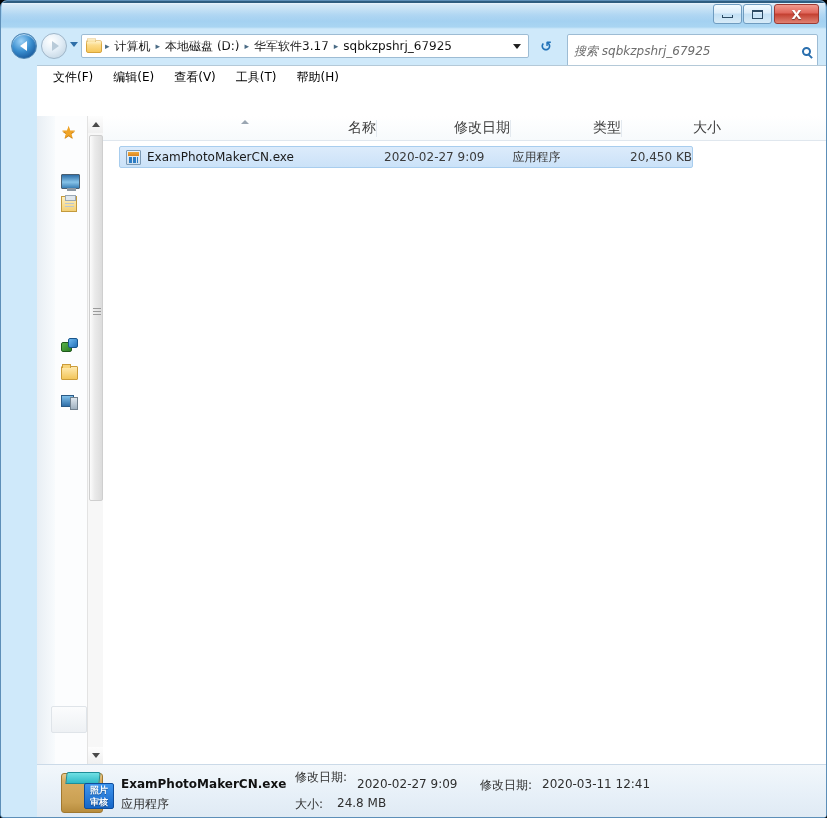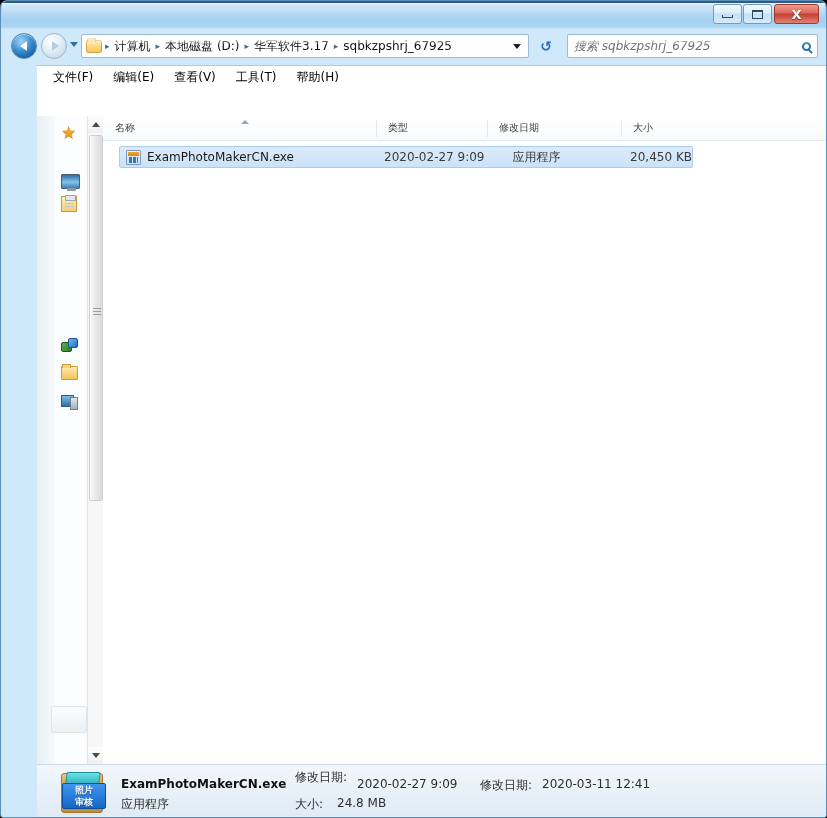--- a/index.html
+++ b/index.html
@@ -103,21 +103,21 @@
   #addr-caret{ position:absolute; right:7px; top:9px; width:0;height:0;
     border-left:4px solid transparent;border-right:4px solid transparent;border-top:5px solid #1c1c1c;}
 
   #btn-refresh{ position:absolute; left:533px; top:3px; width:24px; height:24px;
      display:flex;align-items:center;justify-content:center;
      color:#2273b8; font-size:14px; font-weight:bold;}
 
   #searchbox{
     position:absolute; left:566px; top:3px; width:251px; height:24px;
     background:#fff; border:1px solid #9dbcd4; border-radius:2px;
-    display:flex;align-items:center;padding:6px 6px;
+    display:flex;align-items:center;padding:16px 6px;
   }
   #searchbox::after{
     content:""; position:absolute; left:1px; right:1px; top:1px; height:9px;
     background:linear-gradient(to bottom, rgba(255,255,255,.9), rgba(255,255,255,0));
     pointer-events:none;
   }
   #search-ph{ color:#6d6d6d; font-style:italic; font-size:12px; flex:1; }
   .mag{ width:9px;height:9px;border:2px solid #2a6fae;border-radius:50%;position:relative;flex:none;}
   .mag::after{content:"";position:absolute;right:-4px;bottom:-3px;width:6px;height:2px;
     background:#2a6fae;transform:rotate(45deg);}
@@ -235,21 +235,21 @@
   
   #filelist{ position:absolute; left:66px; top:50px; width:759px; height:648px; background:#fff; }
 
   #colheader{
     position:absolute; left:0; top:0; width:759px; height:25px;
     background:linear-gradient(to bottom,#ffffff,#f7fafc);
     border-bottom:1px solid #e0e7ee;
     display:flex; align-items:center;
   }
   .col{ position:relative; height:25px; display:flex; align-items:center;
-        font-size:10px; color:#3f3f3f; padding-left:12px; }
+        font-size:14px; color:#3f3f3f; padding-left:12px;justify-content:flex-end; }
   .col + .col::before{ content:""; position:absolute; left:0; top:4px; bottom:4px;
         width:1px; background:#e3e9ef; }
   #col-name{ width:273px; }
   #col-date{ width:134px; }
   #col-type{ width:111px; }
   #col-size{ width:100px; }
   #sort-arrow{ position:absolute; left:138px; top:4px; width:0;height:0;
      border-left:4px solid transparent;border-right:4px solid transparent;border-bottom:4px solid #9aa6b2;}
 
   #row-file{
@@ -286,21 +286,21 @@
     border:1px solid #a0782f; border-radius:3px;
   }
   #details-ico .lid{
     position:absolute; left:4px; top:-2px; width:34px; height:12px;
     background:linear-gradient(to bottom,#6fe0e4,#2fb9c6);
     border:1px solid #1d8d99;
     border-radius:2px 2px 0 0;
     transform: skewX(-6deg);
   }
   #details-ico .badge{
-    position:absolute; left:0; top:9px; width:44px; height:26px;
+    position:absolute; left:22px; top:9px; width:30px; height:26px;
     background:linear-gradient(to bottom,#3f95ee,#1667c8);
     border:1px solid #0f4d9b; border-radius:2px;
     color:#fff; font-size:9px; line-height:12px; font-weight:bold;
     display:flex; flex-direction:column; align-items:center; justify-content:center;
     text-shadow:0 1px 1px rgba(0,0,0,.4);
     text-align:center;
   }
   .det-line{ position:absolute; font-size:12px; color:#2a2a2a; white-space:nowrap;}
   #det-name{ left:84px; top:12px; font-weight:bold; color:#111; }
   #det-mod-label{ left:258px; top:4px; color:#2f2f2f; }
@@ -403,25 +403,25 @@
       </div>
     </div>
 
     <div id="filelist">
 
       <div id="colheader">
         <div class="col" id="col-name">
           <span>名称</span>
           <span id="sort-arrow"></span>
         </div>
+        <div class="col" id="col-date">
+          <span>修改日期</span>
+        </div>
         <div class="col" id="col-type">
           <span>类型</span>
-        </div>
-        <div class="col" id="col-date">
-          <span>修改日期</span>
         </div>
         <div class="col" id="col-size">
           <span>大小</span>
         </div>
       </div>
 
       <div id="row-file">
         <span class="exe-ico"></span>
         <span class="cell" id="cell-name">ExamPhotoMakerCN.exe</span>
         <span class="cell" id="cell-date">2020-02-27 9:09</span>

